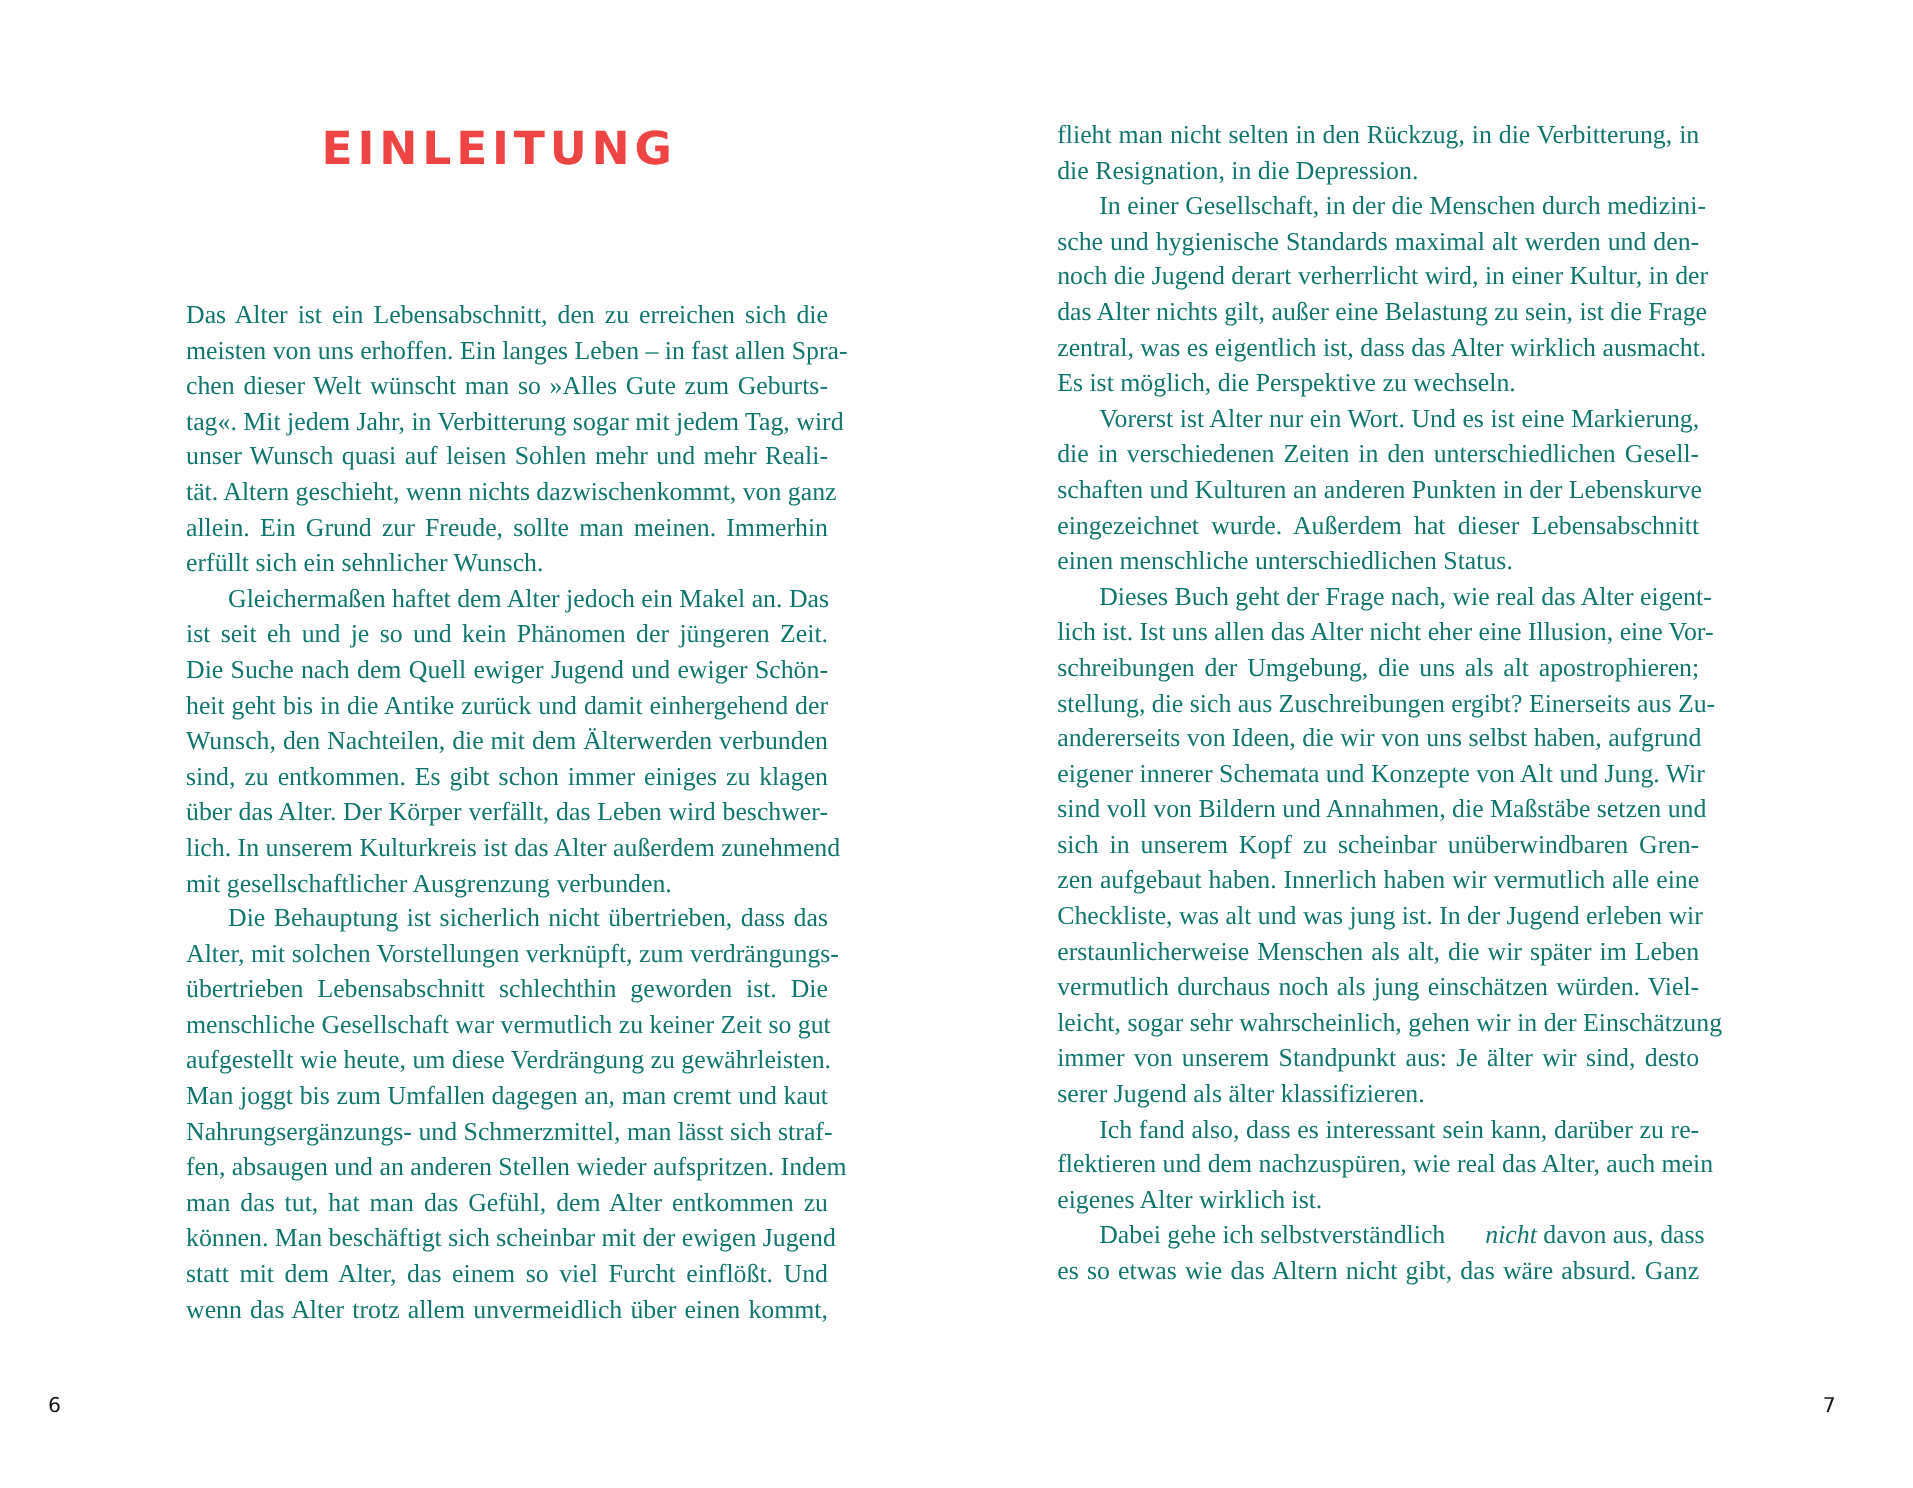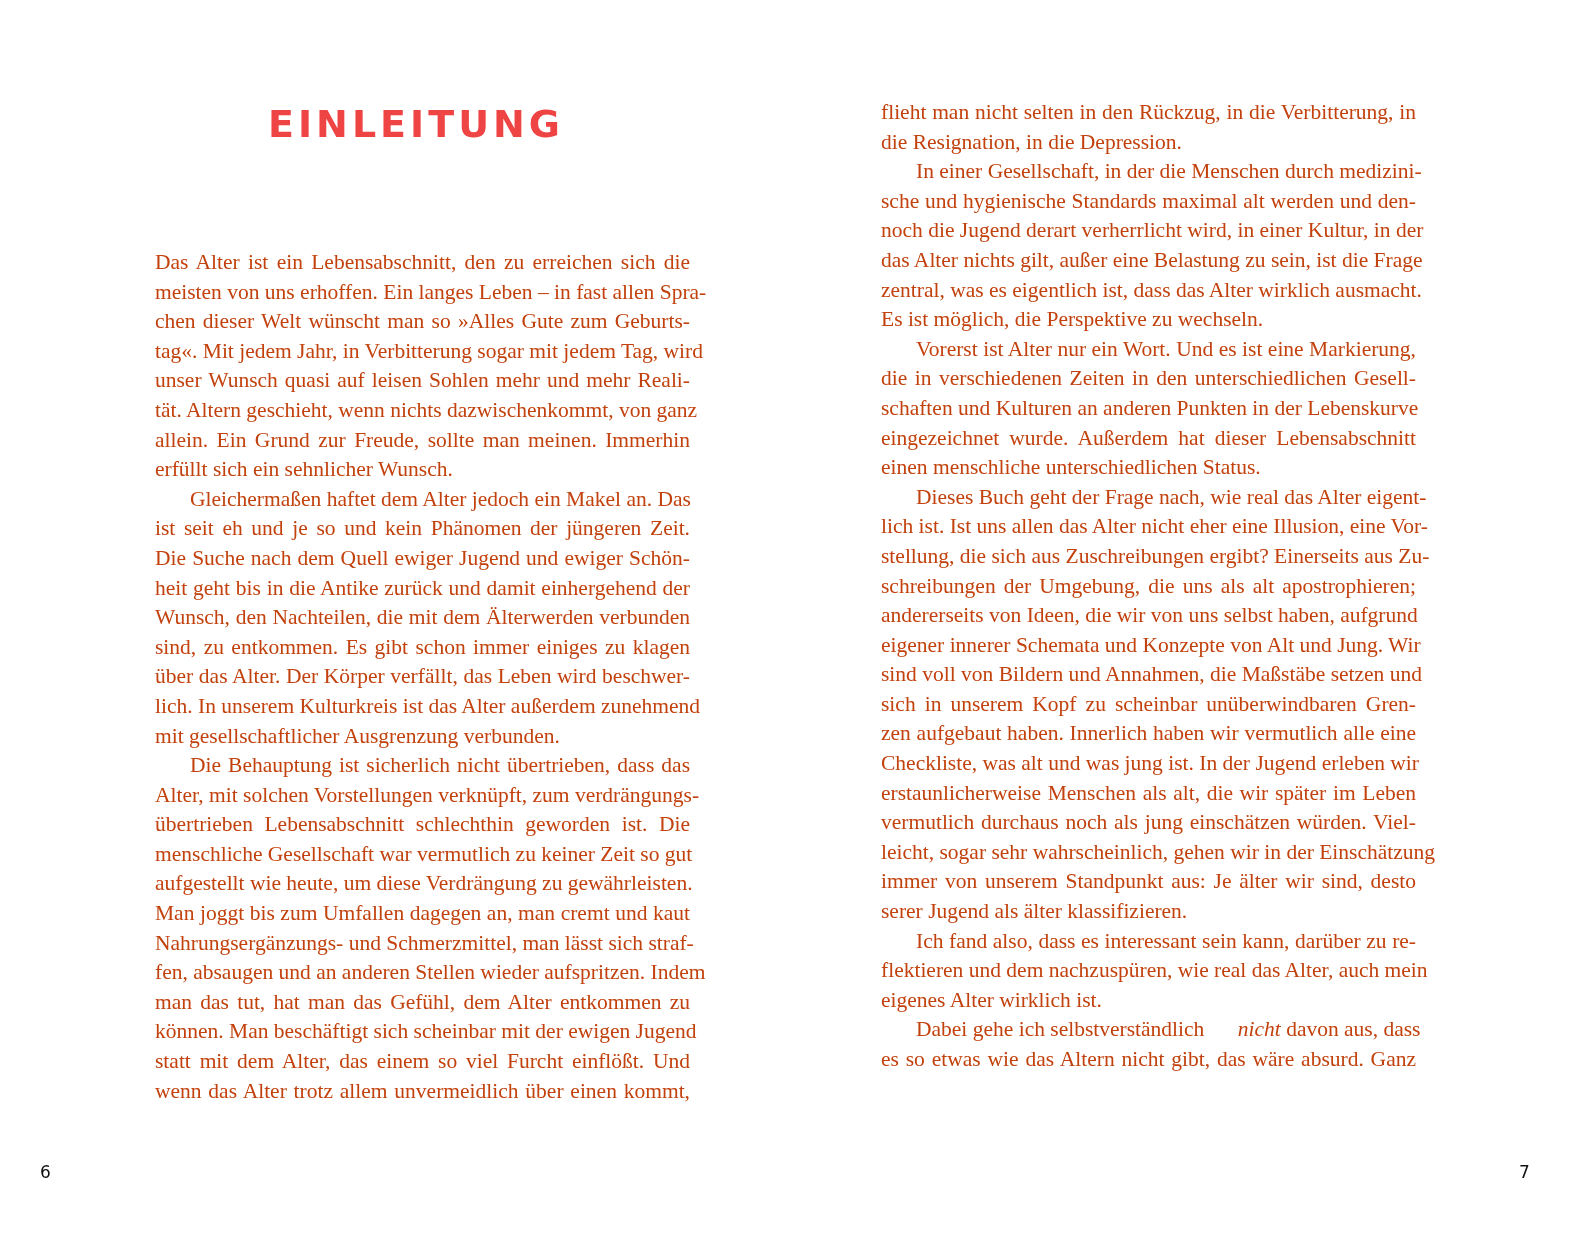--- a/index.html
+++ b/index.html
@@ -33,21 +33,21 @@
       letter-spacing: 4px;
       color: #ef4444;
       line-height: 52px;
     }
 
     .text-block {
       position: absolute;
       width: 535px;
       font-family: "Liberation Serif", serif;
       font-size: 21.5px;
-      color: #c2410c;
+      color: #0f766e;
     }
     .page-left .text-block { left: 155px; top: 248px; }
     .page-right .text-block { left: 84px; top: 98px; }
 
     .line {
       display: block;
       height: 29.6px;
       line-height: 29.6px;
       white-space: nowrap;
       text-align: justify;
@@ -131,22 +131,22 @@
     <span class="line last">Es ist möglich, die Perspektive zu wechseln.</span>
 
     <span class="line indent">Vorerst ist Alter nur ein Wort. Und es ist eine Markierung,</span>
     <span class="line">die in verschiedenen Zeiten in den unterschiedlichen Gesell-</span>
     <span class="line">schaften und Kulturen an anderen Punkten in der Lebenskurve</span>
     <span class="line">eingezeichnet wurde. Außerdem hat dieser Lebensabschnitt</span>
     <span class="line last">einen menschliche unterschiedlichen Status.</span>
 
     <span class="line indent">Dieses Buch geht der Frage nach, wie real das Alter eigent-</span>
     <span class="line">lich ist. Ist uns allen das Alter nicht eher eine Illusion, eine Vor-</span>
+    <span class="line">schreibungen der Umgebung, die uns als alt apostrophieren;</span>
     <span class="line">stellung, die sich aus Zuschreibungen ergibt? Einerseits aus Zu-</span>
-    <span class="line">schreibungen der Umgebung, die uns als alt apostrophieren;</span>
     <span class="line">andererseits von Ideen, die wir von uns selbst haben, aufgrund</span>
     <span class="line">eigener innerer Schemata und Konzepte von Alt und Jung. Wir</span>
     <span class="line">sind voll von Bildern und Annahmen, die Maßstäbe setzen und</span>
     <span class="line">sich in unserem Kopf zu scheinbar unüberwindbaren Gren-</span>
     <span class="line">zen aufgebaut haben. Innerlich haben wir vermutlich alle eine</span>
     <span class="line">Checkliste, was alt und was jung ist. In der Jugend erleben wir</span>
     <span class="line">erstaunlicherweise Menschen als alt, die wir später im Leben</span>
     <span class="line">vermutlich durchaus noch als jung einschätzen würden. Viel-</span>
     <span class="line">leicht, sogar sehr wahrscheinlich, gehen wir in der Einschätzung</span>
     <span class="line">immer von unserem Standpunkt aus: Je älter wir sind, desto</span>

